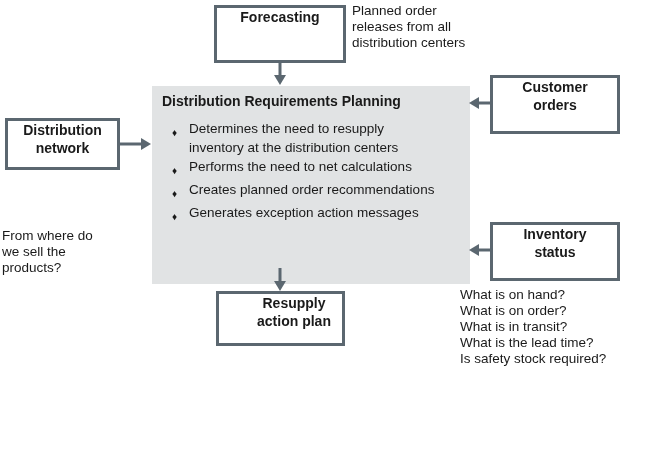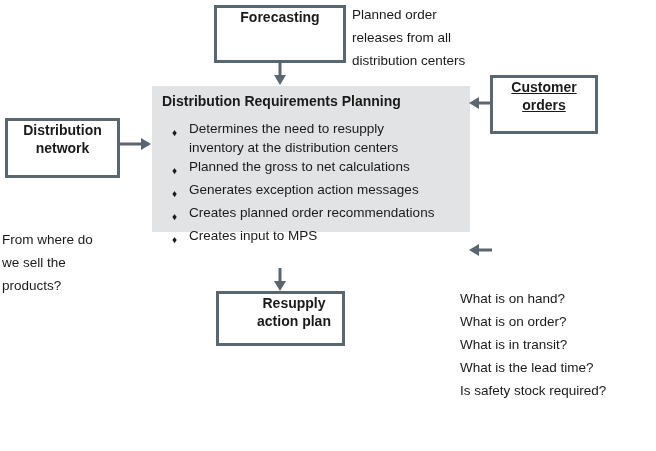--- a/index.html
+++ b/index.html
@@ -22,28 +22,28 @@
     justify-content: center;
     text-align: center;
     font-weight: bold;
     font-size: 14px;
     line-height: 18px;
     white-space: pre-line;
   }
   .note {
     position: absolute;
     font-size: 13.5px;
-    line-height: 23px;
+    line-height: 16px;
     white-space: pre-line;
   }
   .panel {
     position: absolute;
     box-sizing: border-box;
     left: 152px; top: 86px;
-    width: 318px; height: 146px;
+    width: 318px; height: 198px;
     background: #e1e3e4;
     padding: 6px 10px 4px 10px;
   }
   .panel-title {
     font-weight: bold;
     font-size: 14px;
     line-height: 19px;
     margin-bottom: 3px;
   }
   .panel ul {
@@ -82,50 +82,53 @@
   <svg class="arrow" style="left:272px; top:62px;" width="16" height="24">
     <line x1="8" y1="0" x2="8" y2="15"></line>
     <polygon points="2,13 14,13 8,23"></polygon>
   </svg>
 
   <div class="panel">
     <div class="panel-title">Distribution Requirements Planning</div>
     <ul>
       <li>Determines the need to resupply
 inventory at the distribution centers</li>
-      <li>Planned the gross to net calculations</li>
+      <li>Performs the need to net calculations</li>
+      <li>Creates planned order recommendations</li>
       <li>Generates exception action messages</li>
-      <li>Creates planned order recommendations</li>
-      <li>Creates input to MPS</li>
     </ul>
   </div>
 
-  <div class="node" style="left:5px; top:118px; width:115px; height:60px;">
+  <div class="node" style="left:5px; top:118px; width:115px; height:52px;">
     <span>Distribution
 network</span>
   </div>
   <div class="note" style="left:2px; top:182px; width:140px;margin-top:46px;">From where do
 we sell the
 products?</div>
 
   <svg class="arrow" style="left:120px; top:137px;" width="32" height="14">
     <line x1="0" y1="7" x2="23" y2="7"></line>
     <polygon points="21,1 21,13 31,7"></polygon>
   </svg>
 
-  <div class="node" style="left:490px; top:75px; width:108px; height:59px;text-decoration:underline;">
+  <div class="node" style="left:490px; top:75px; width:130px; height:59px;">
     <span>Customer
 orders</span>
   </div>
 
   <svg class="arrow" style="left:468px; top:96px;" width="24" height="14">
     <line x1="24" y1="7" x2="9" y2="7"></line>
     <polygon points="11,1 11,13 1,7"></polygon>
   </svg>
 
+  <div class="node" style="left:490px; top:222px; width:130px; height:59px;">
+    <span>Inventory
+status</span>
+  </div>
   <div class="note" style="left:460px; top:287px; width:173px;">What is on hand?
 What is on order?
 What is in transit?
 What is the lead time?
 Is safety stock required?</div>
 
   <svg class="arrow" style="left:468px; top:243px;" width="24" height="14">
     <line x1="24" y1="7" x2="9" y2="7"></line>
     <polygon points="11,1 11,13 1,7"></polygon>
   </svg>

